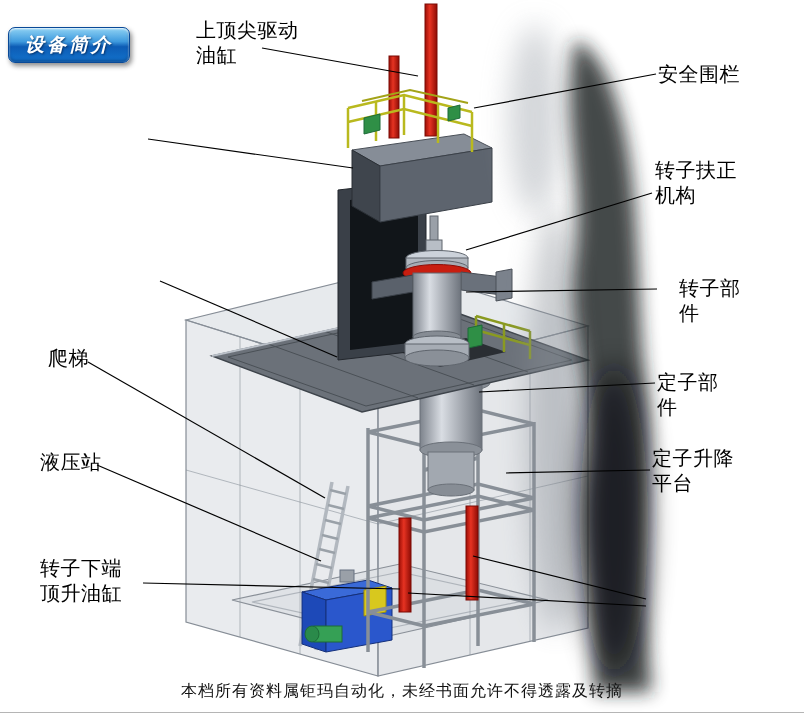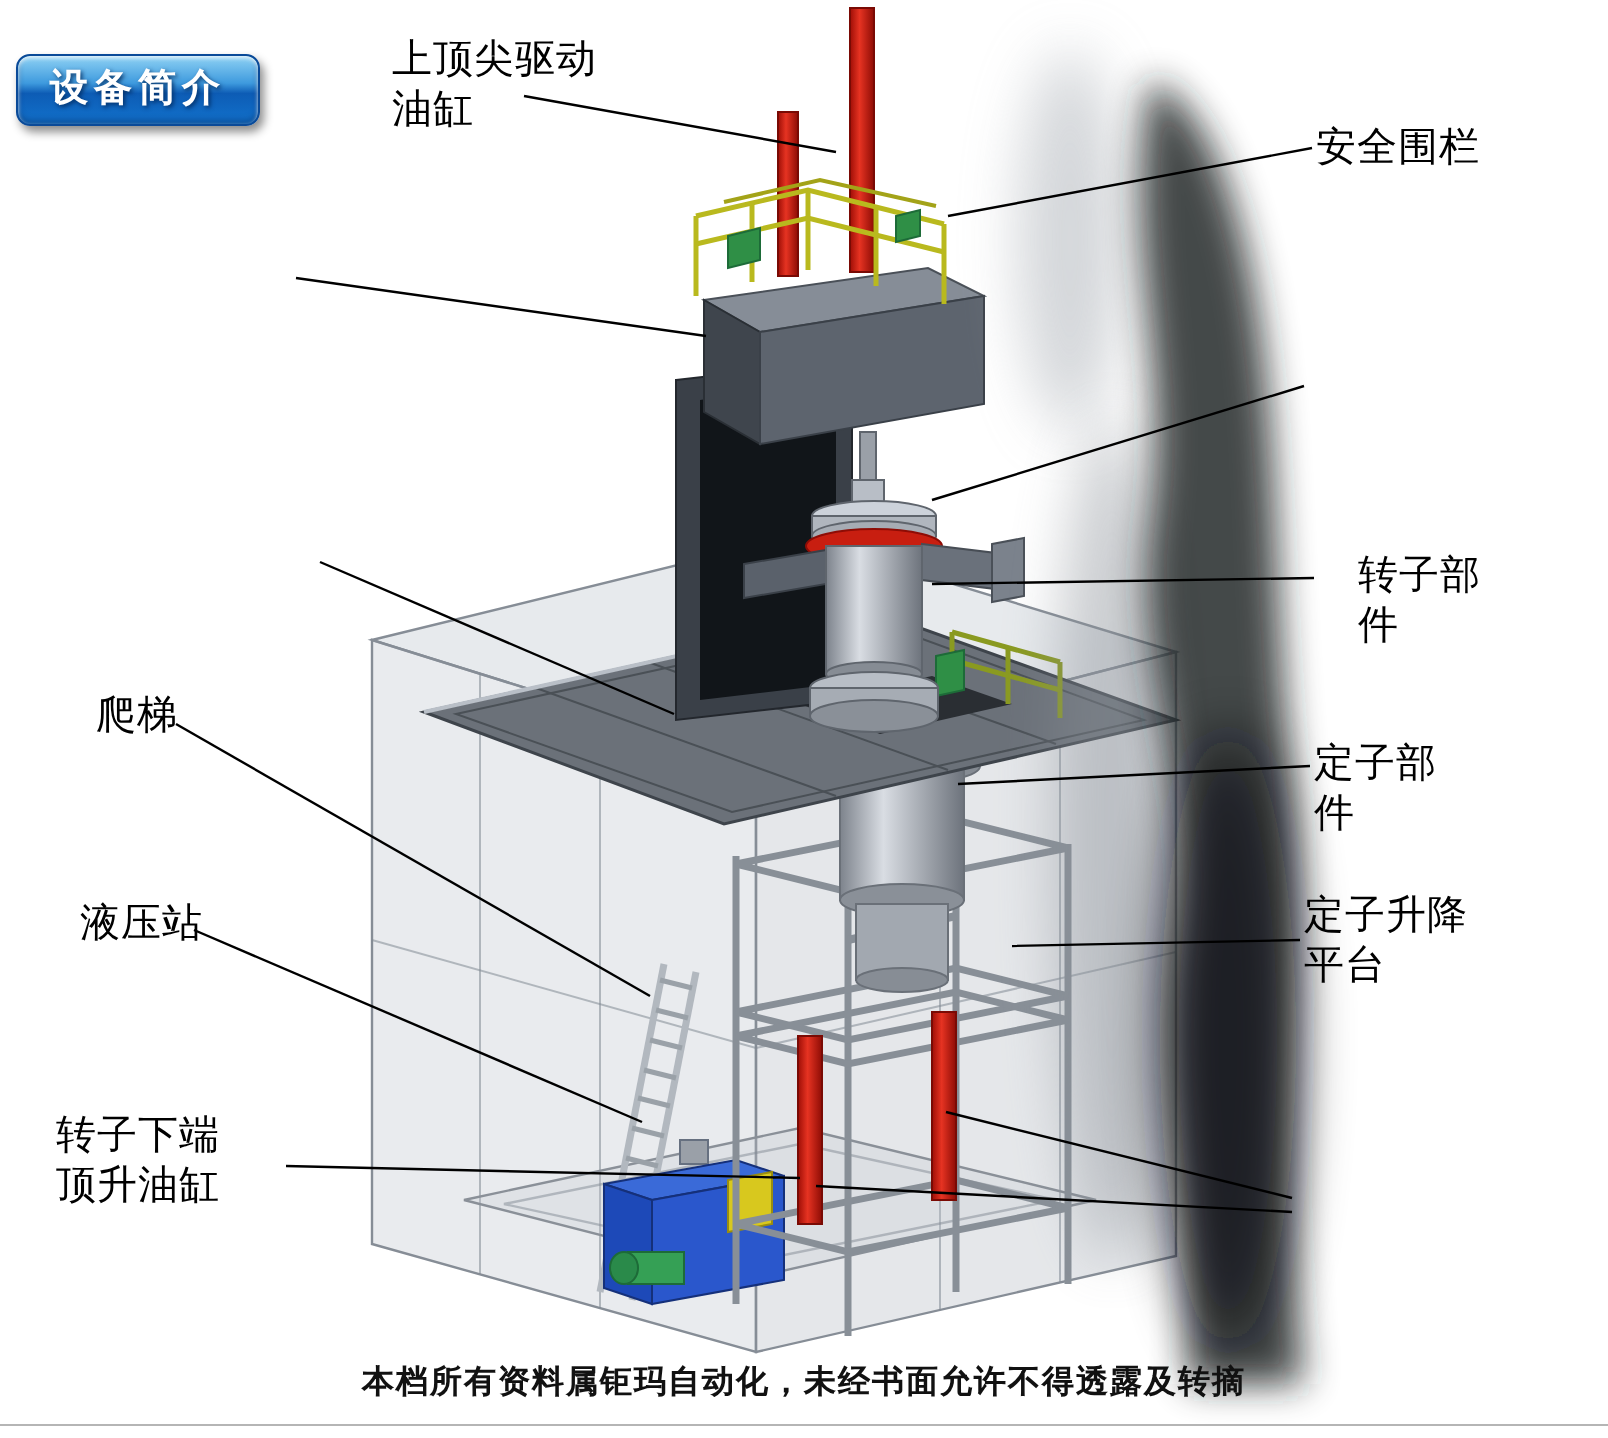--- a/index.html
+++ b/index.html
@@ -30,31 +30,31 @@
     border-radius: 7px;
     box-shadow: 2px 3px 5px rgba(0,0,0,0.45), inset 0 1px 2px rgba(255,255,255,0.85), inset 0 -2px 3px rgba(0,30,80,0.4);
     color: #fff;
     font-weight: bold;
     font-size: 19px;
     text-align: center;
     line-height: 34px;
     letter-spacing: 3px;
     font-family: "Liberation Sans", sans-serif;
     text-shadow: 1px 1px 2px rgba(0,40,90,0.85);
+    font-style: italic;
   }
 
   .footer {
     position: absolute;
     left: 0; right: 0; top: 681px;
     text-align: center;
     font-size: 16px;
     color: #111;
     letter-spacing: 1px;
     font-family: "Liberation Serif", serif;
-    font-weight: bold;
   }
   .bottom-line {
     position: absolute;
     left: 0; right: 0; top: 712px;
     height: 1px;
     background: #b5b5b5;
   }
 </style>
 </head>
 <body>
@@ -236,25 +236,26 @@
       <line x1="97" y1="465" x2="321" y2="561"></line>
       <line x1="650" y1="470" x2="506" y2="473"></line>
       <line x1="143" y1="583" x2="400" y2="589"></line>
       <line x1="646" y1="599" x2="473" y2="556"></line>
       <line x1="646" y1="606" x2="408" y2="593"></line>
     </g>
   </svg>
 
   <div class="label" style="left:196px;top:18px;width:112px">上顶尖驱动油缸</div>
   <div class="label" style="left:658px;top:62px;width:90px">安全围栏</div>
+  <div class="label" style="left:655px;top:158px;width:92px">转子扶正机构</div>
   <div class="label" style="left:679px;top:276px;width:80px">转子部件</div>
   <div class="label" style="left:48px;top:346px;width:60px">爬梯</div>
   <div class="label" style="left:657px;top:370px;width:80px">定子部件</div>
   <div class="label" style="left:40px;top:450px;width:70px">液压站</div>
   <div class="label" style="left:652px;top:446px;width:92px">定子升降平台</div>
-  <div class="label" style="left:28px;top:556px;width:92px">转子下端顶升油缸</div>
+  <div class="label" style="left:40px;top:556px;width:92px">转子下端顶升油缸</div>
 
   <div class="badge">设备简介</div>
 
   <div class="footer">本档所有资料属钜玛自动化，未经书面允许不得透露及转摘</div>
   <div class="bottom-line"></div>
 
 </div>
 
 </body></html>

